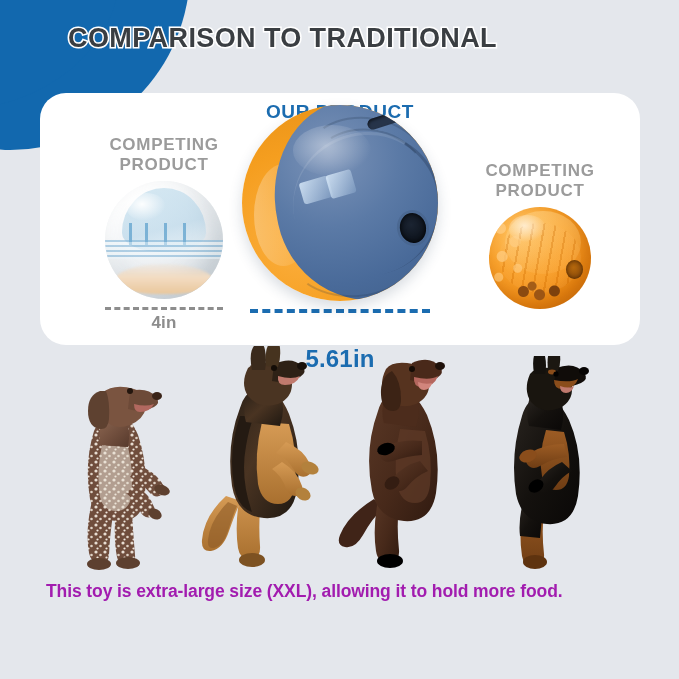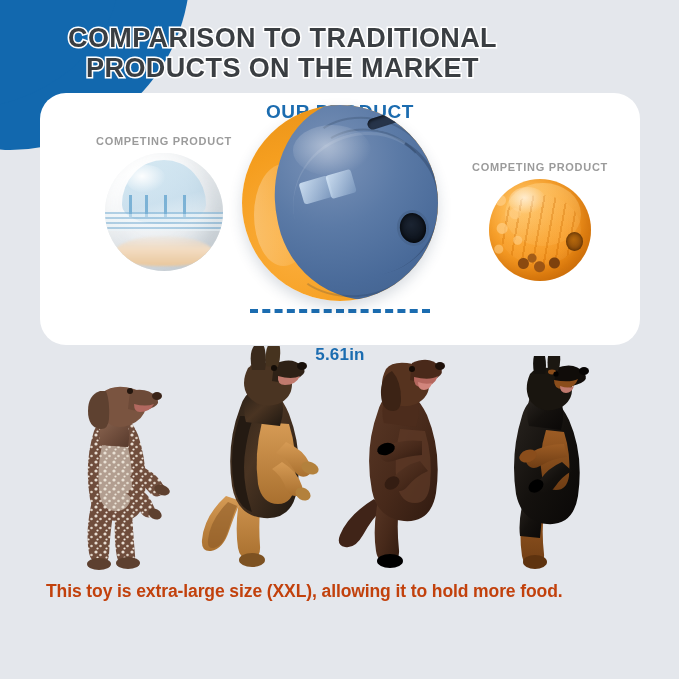--- a/index.html
+++ b/index.html
@@ -86,21 +86,21 @@
   
   .col {
     position: absolute;
     text-align: center;
   }
   .col-left   { left: 38px;  top: 42px;  width: 172px; }
   .col-center { left: 194px; top: 12px;  width: 212px; }
   .col-right  { left: 416px; top: 68px;  width: 168px; }
 
   .col-label {
-    font-size: 11px;
+    font-size: 17px;
     font-weight: bold;
     letter-spacing: 0.7px;
     color: #9b9b9b;
     text-transform: uppercase;
     margin-bottom: 6px;
   }
 
   
   .ball-wrap { position: relative; margin: 0 auto; }
 
@@ -295,21 +295,21 @@
     margin: 0 auto 4px auto;
     height: 0;
   }
   .size-text {
     font-size: 17px;
     font-weight: bold;
     color: #8d8d8d;
     letter-spacing: 0.2px;
   }
   .size-text-main {
-    font-size: 17px;
+    font-size: 24px;
     font-weight: bold;
     color: #1b6cb0;
     letter-spacing: 0.2px;
     margin-top: 32px;
   }
 
   
   .dogs {
     position: absolute;
     left: 0;
@@ -325,48 +325,51 @@
     position: absolute;
     left: 46px;
     top: 578px;
     width: 600px;
     z-index: 3;
   }
   .caption-line {
     display: block;
     font-size: 17.5px;
     font-weight: bold;
-    color: #c2410c;
+    color: #a21caf;
     line-height: 1.52;
     letter-spacing: -0.1px;
   }
 </style>
 </head>
 <body>
 
 <div class="blue-blob"></div>
 <div class="blue-blob-2"></div>
 
 <div class="headline">
   <span class="headline-line">COMPARISON TO TRADITIONAL</span>
-  <span class="headline-line">PRODUCTS ON THE MARKET</span>
 </div>
 
 <div class="card">
 
   <div class="our-product-title">OUR PRODUCT</div>
 
   <div class="col col-left">
     <div class="col-label">COMPETING PRODUCT</div>
     <div class="ball-wrap ball-left">
       <div class="bl-dome"></div>
       <div class="bl-fins"></div>
       <div class="bl-band"></div>
       <div class="bl-food"></div>
       <div class="bl-gloss"></div>
+    </div>
+    <div class="measure">
+      <div class="dash-line dash-left"></div>
+      <div class="size-text">4in</div>
     </div>
   </div>
 
   <div class="col col-center">
     <div class="ball-wrap ball-center">
       <div class="bc-orange-edge"></div>
       <div class="bc-blue"></div>
       <div class="bc-ridge1"></div>
       <div class="bc-ridge2"></div>
       <div class="bc-ridge3"></div>

